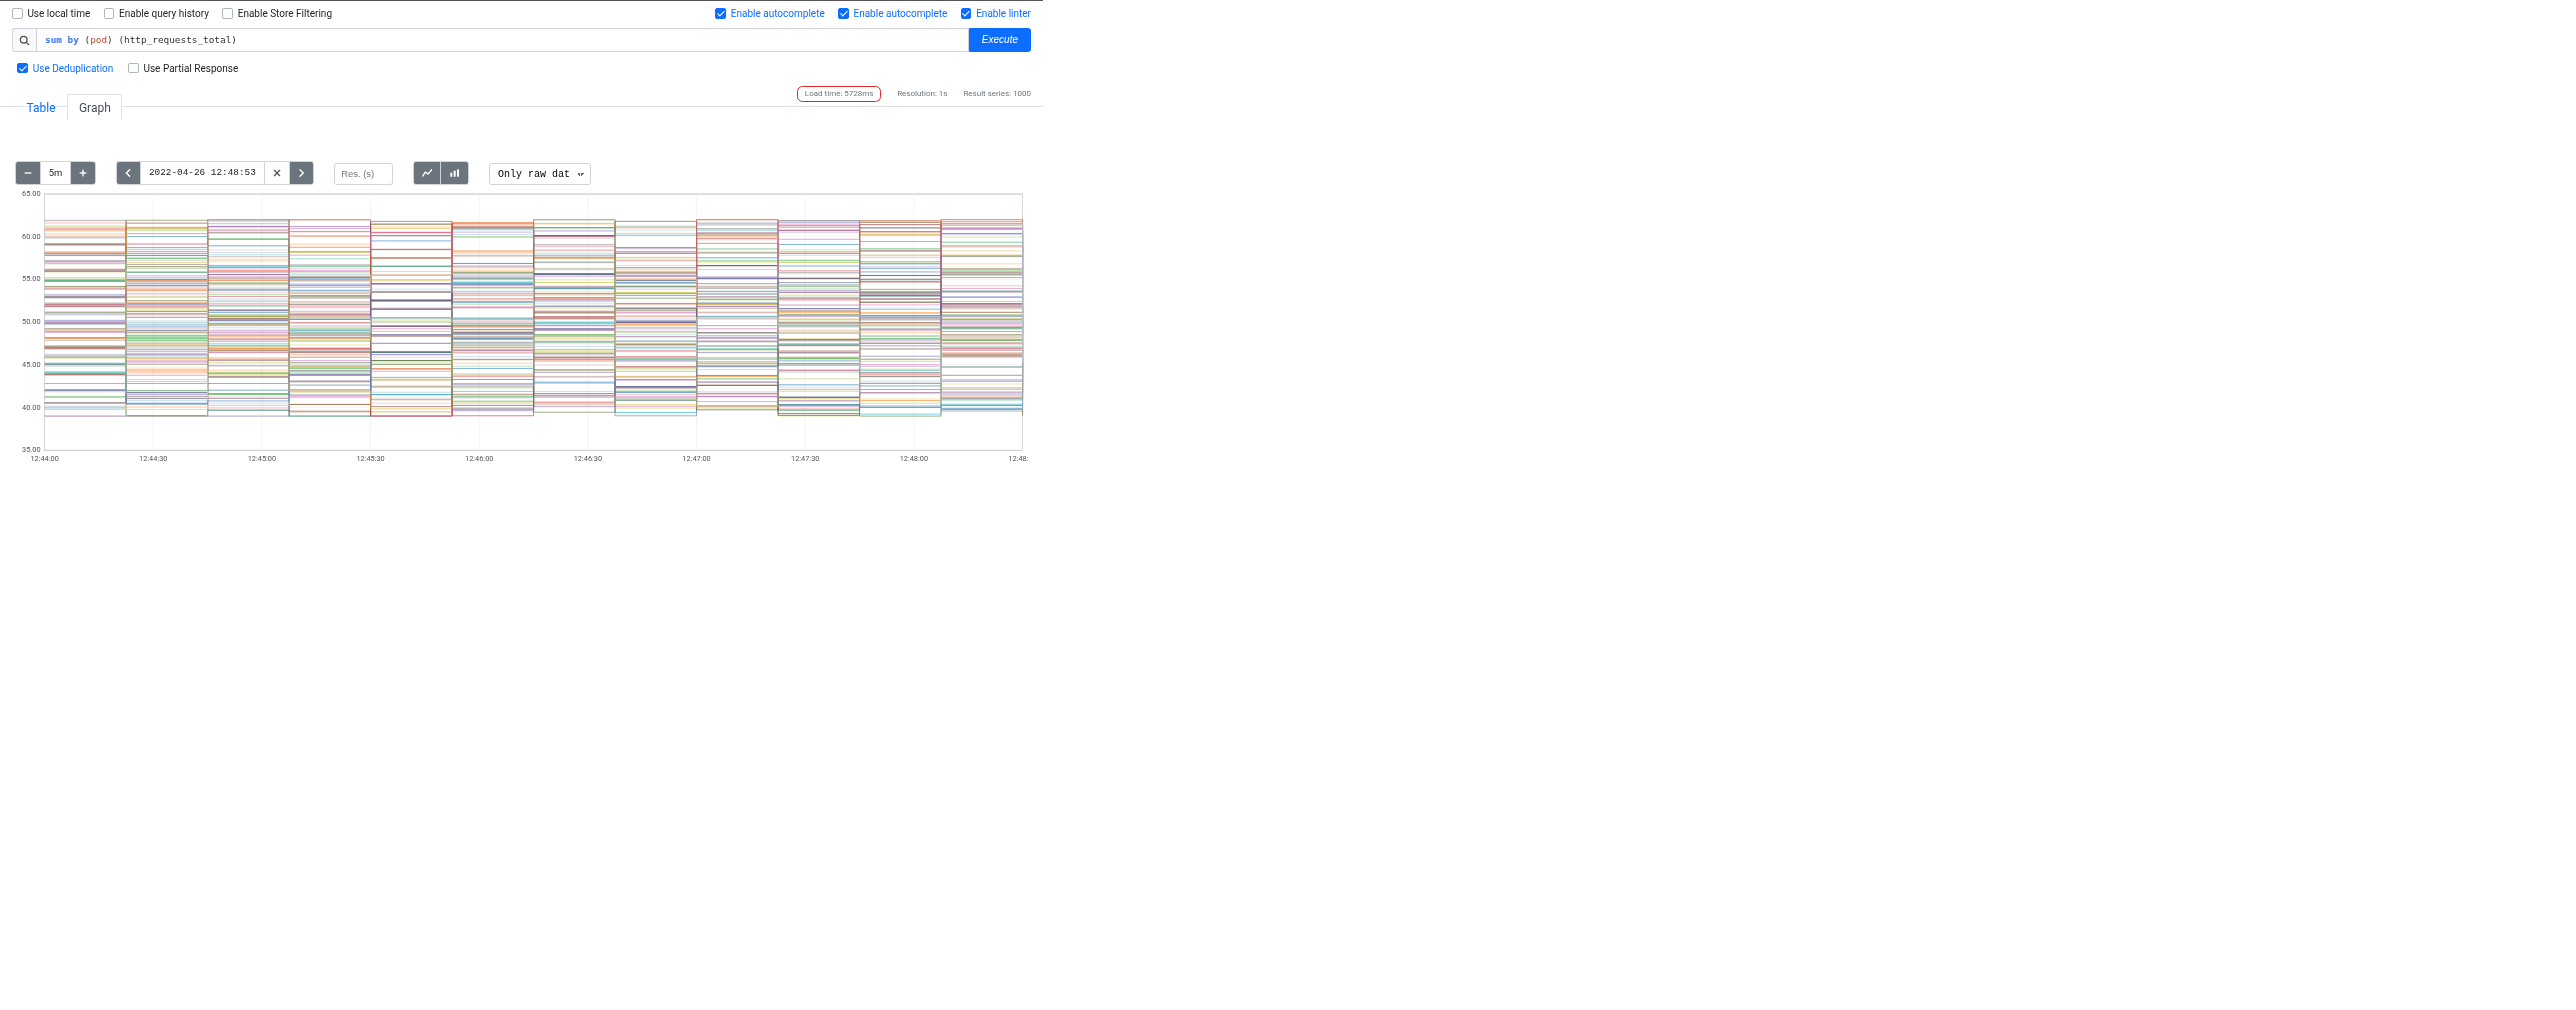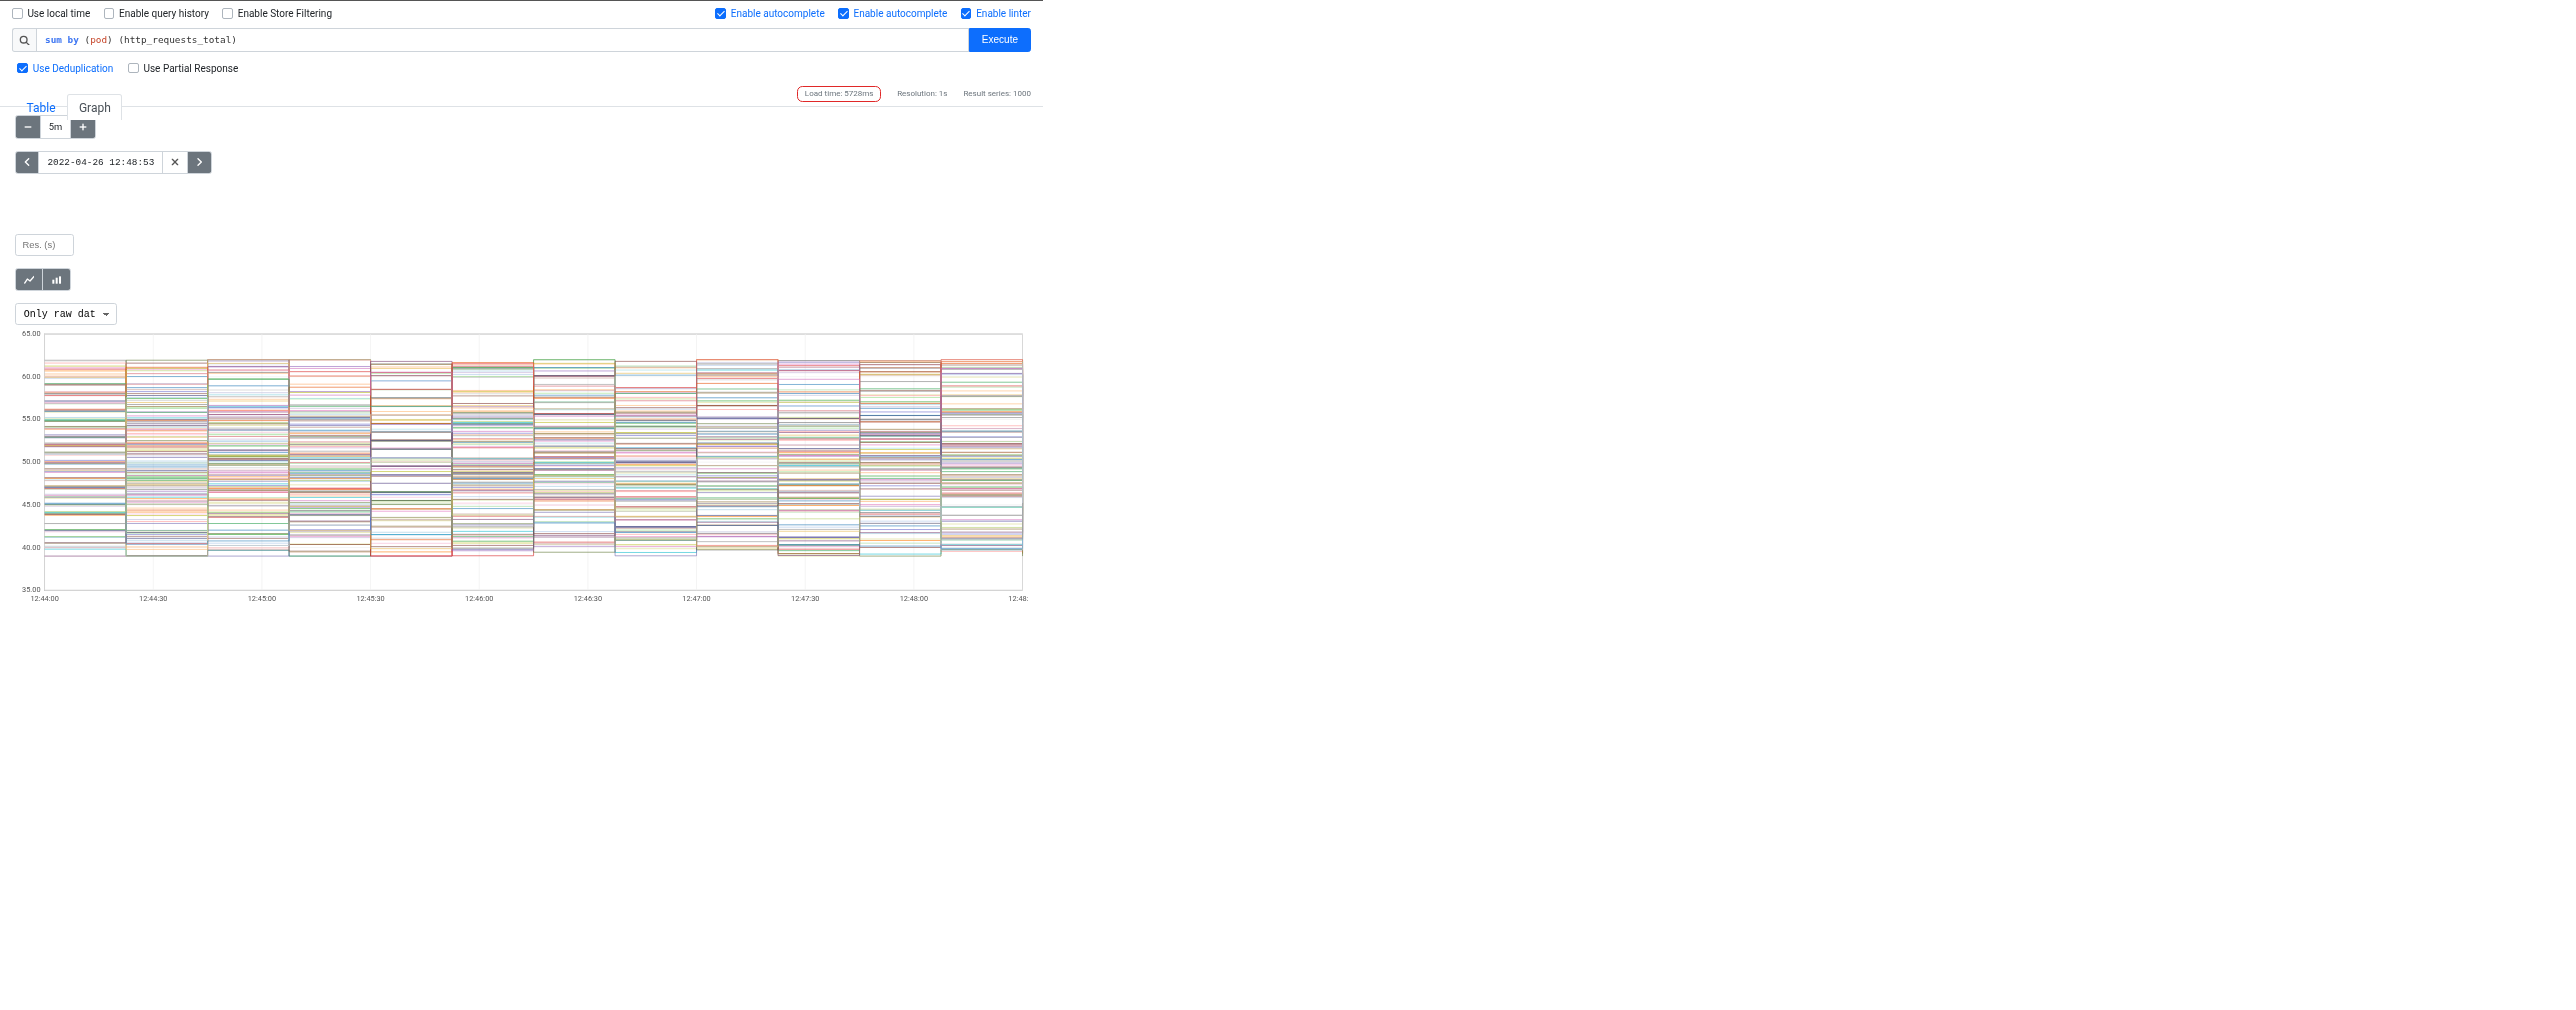--- a/index.html
+++ b/index.html
@@ -82,20 +82,21 @@
   .tok-label { color: #c6462a; }
   .tok-plain { color: #333; }
   .execute-btn {
     background: #0d6efd;
     color: #fff;
     border: 0.7px solid #0d6efd;
     border-radius: 0 2.7px 2.7px 0;
     padding: 0 12px;
     font-size: 10px;
     cursor: pointer;
+    font-style: italic;
   }
   .sub-options {
     display: flex;
     align-items: center;
     padding: 6.7px 12px 2.7px 17.4px;
     gap: 14.8px;
   }
   .tabs-row {
     display: flex;
     align-items: flex-end;
@@ -128,24 +129,23 @@
     padding-bottom: 4px;
     align-items: center;
   }
   .meta .highlight {
     border: 1.3px solid #e02828;
     border-radius: 5.4px;
     padding: 2.7px 6.7px;
   }
   .controls-row {
     display: flex;
-    align-items: flex-start;
-    gap: 12px;
+    align-items: flex-end;
+    gap: 20px;
     padding: 8px 12px 2.7px 14.8px;
-    flex-direction: column;
   }
   .btn-group {
     display: inline-flex;
     border: 0.7px solid #ced4da;
     border-radius: 2.7px;
     overflow: hidden;
   }
   .btn-group > * {
     border: none;
     background: #fff;

